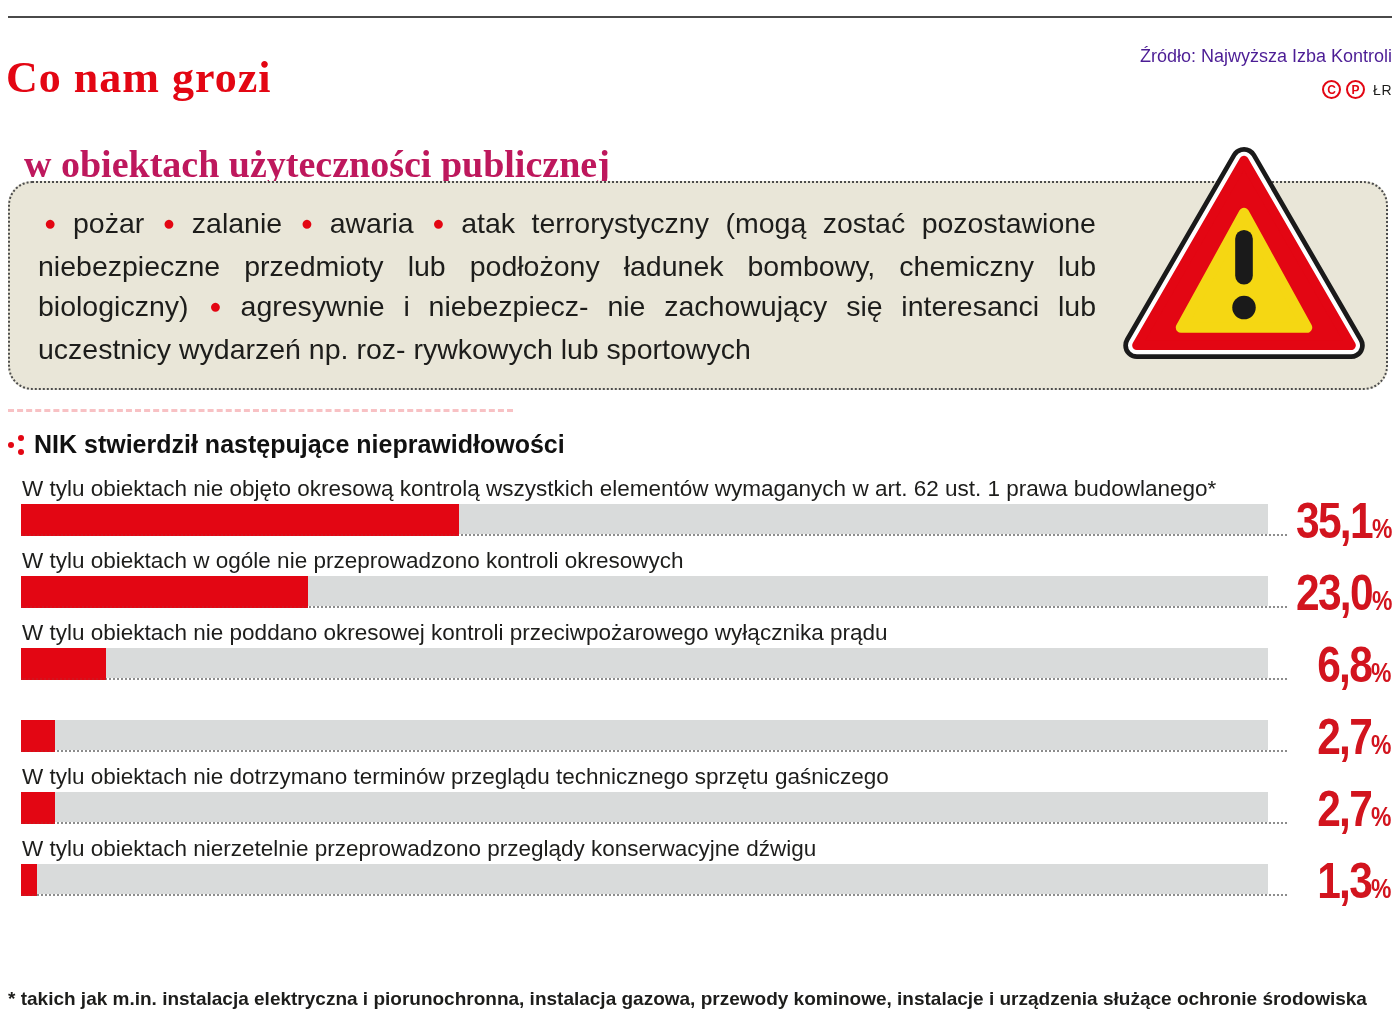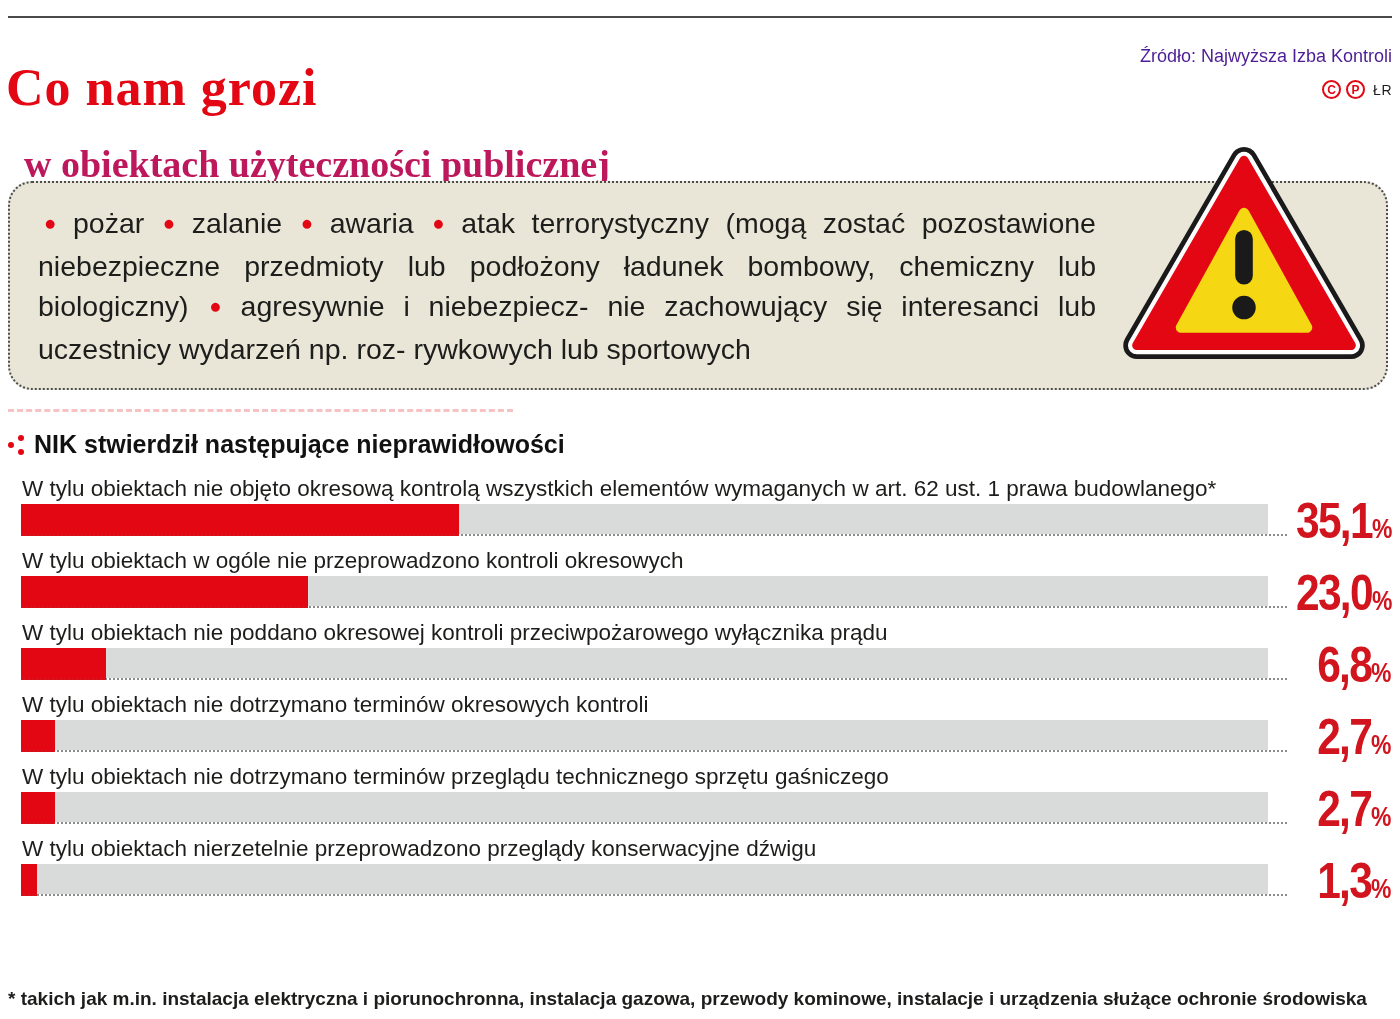--- a/index.html
+++ b/index.html
@@ -4,21 +4,21 @@
 <style>
   html,body{margin:0;padding:0;}
   body{
     width:1400px;height:1019px;position:relative;background:#ffffff;
     font-family:"Liberation Sans",sans-serif;color:#1d1d1b;overflow:hidden;
   }
   .toprule{position:absolute;left:8px;top:16px;width:1384px;border-top:2px solid #4a4a4a;}
   .title{
     position:absolute;left:6px;top:26px;
     font-family:"Liberation Serif",serif;font-weight:bold;
-    font-size:52px;letter-spacing:1px;color:#e30613;line-height:1.05;
+    font-size:44px;letter-spacing:1px;color:#e30613;line-height:1.05;
   }
   .subtitle{
     position:absolute;left:24px;top:110px;
     font-family:"Liberation Serif",serif;font-weight:bold;
     font-size:38px;color:#be185d;
   }
   .source{position:absolute;right:8px;top:46px;font-size:18px;color:#4c1d95;}
   .credit{position:absolute;right:8px;top:80px;display:flex;align-items:center;gap:5px;}
   .lic-circle{
     display:inline-flex;align-items:center;justify-content:center;
@@ -139,21 +139,20 @@
   <div class="row">
     <div class="row-label">W tylu obiektach nie poddano okresowej kontroli przeciwpożarowego wyłącznika prądu</div>
     <div class="row-underline"></div>
     <div class="row-track">
       <div class="row-fill" style="width: 6.8%;"></div>
     </div>
     <div class="row-pct"><span>6,8</span><span class="pct-sign">%</span></div>
   </div>
 
   <div class="row">
-    <div class="row-label">W tylu obiektach nie dotrzymano terminów okresowych kontroli</div>
     <div class="row-underline"></div>
     <div class="row-track">
       <div class="row-fill" style="width: 2.7%;"></div>
     </div>
     <div class="row-pct"><span>2,7</span><span class="pct-sign">%</span></div>
   </div>
 
   <div class="row">
     <div class="row-label">W tylu obiektach nie dotrzymano terminów przeglądu technicznego sprzętu gaśniczego</div>
     <div class="row-underline"></div>

